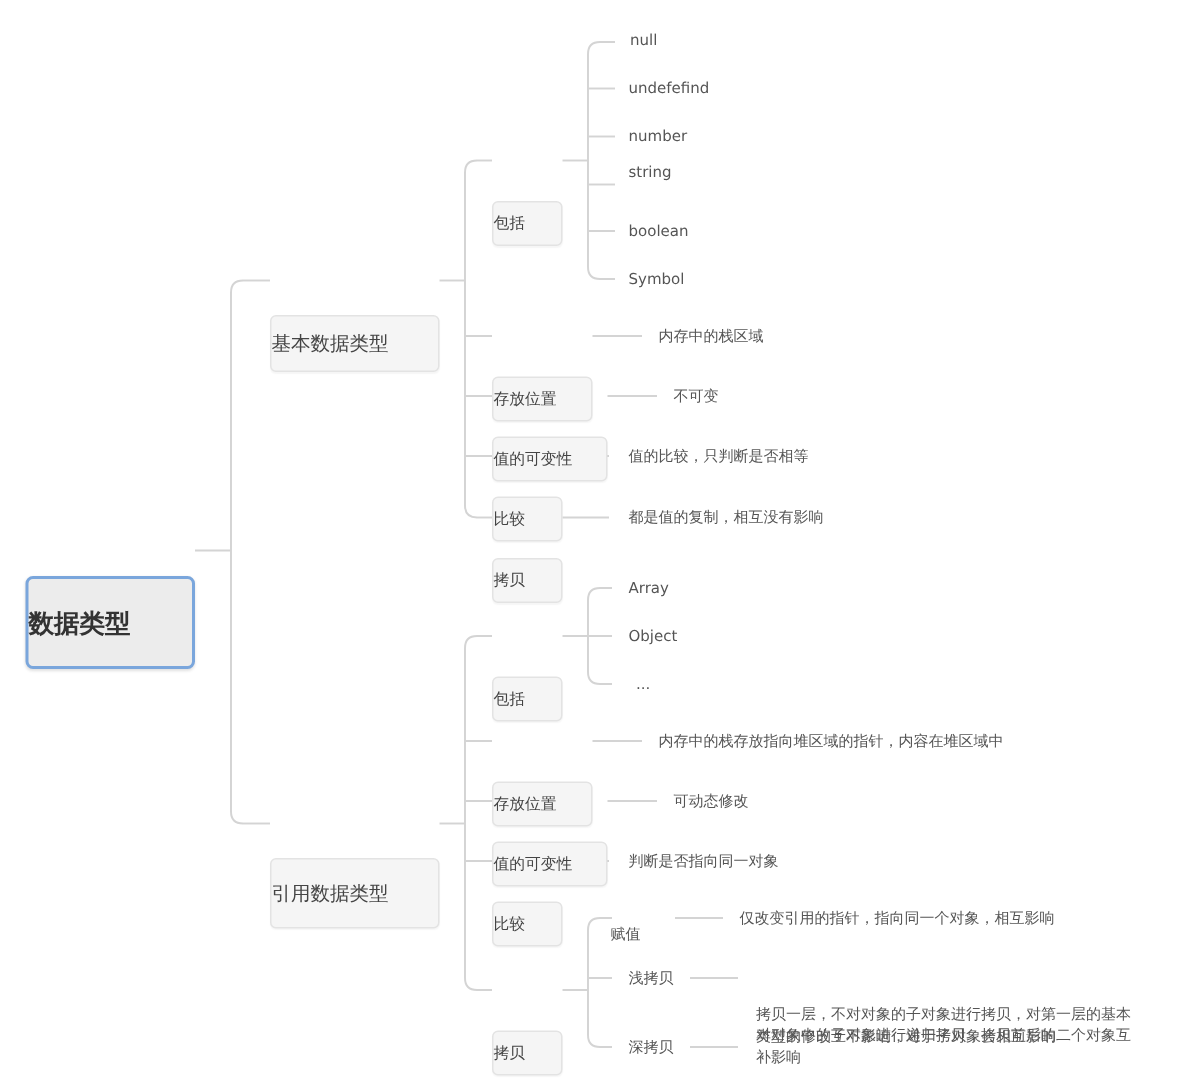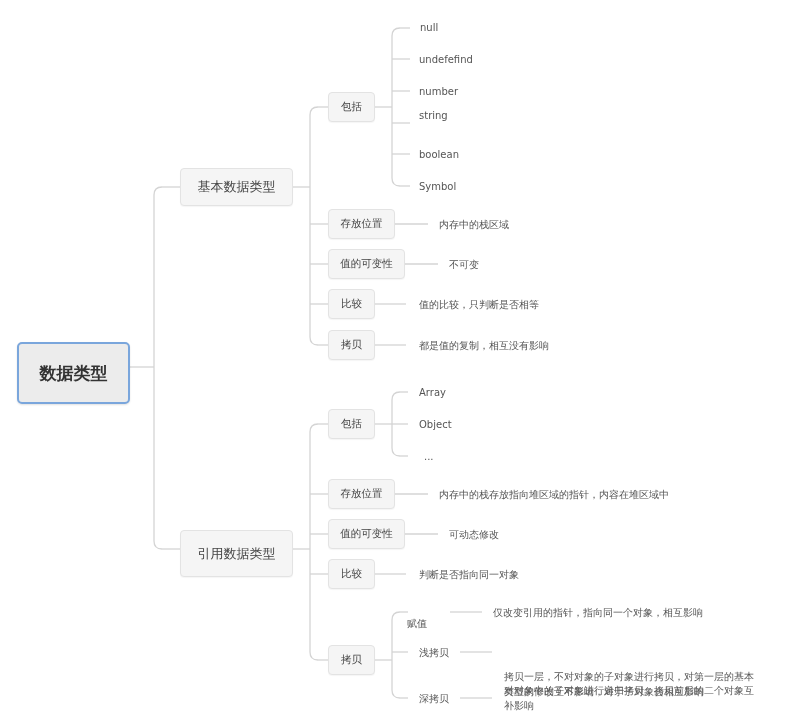--- a/index.html
+++ b/index.html
@@ -1,21 +1,21 @@
 <!DOCTYPE html>
 <html><head>
 <meta charset="utf-8">
 <style>
   html, body { margin:0; padding:0; background:#ffffff; }
   body { width:800px; height:719px; position:relative; overflow:hidden;
          font-family:"DejaVu Sans","Liberation Sans",sans-serif; color:#4a4a4a; }
   svg.lines { position:absolute; left:0; top:0; width:800px; height:719px; pointer-events:none; }
-  .node { position:absolute; box-sizing:border-box; display:flex; align-items:center; justify-content:center;
+  .node { position:absolute; box-sizing:border-box; display:flex; align-items:center; 
           background:#f5f5f5; border:1px solid #e3e3e3; border-radius:4px; color:#444; white-space:nowrap;
-          box-shadow:0 1px 1px rgba(0,0,0,0.04); }
+          box-shadow:0 1px 1px rgba(0,0,0,0.04);margin-top:42px; }
   .root { background:#ececec; border:2px solid #7aa6dc; border-radius:5px; font-size:17px; font-weight:bold; color:#333;
           box-shadow:0 1px 2px rgba(0,0,0,0.12); }
   .l1 { font-size:13px; }
   .l2 { font-size:10.5px; }
   .leaf { position:absolute; font-size:10px; color:#555; white-space:nowrap; line-height:15px; }
   .leaf.wrap { white-space:normal; }
 </style>
 </head>
 <body>
 

